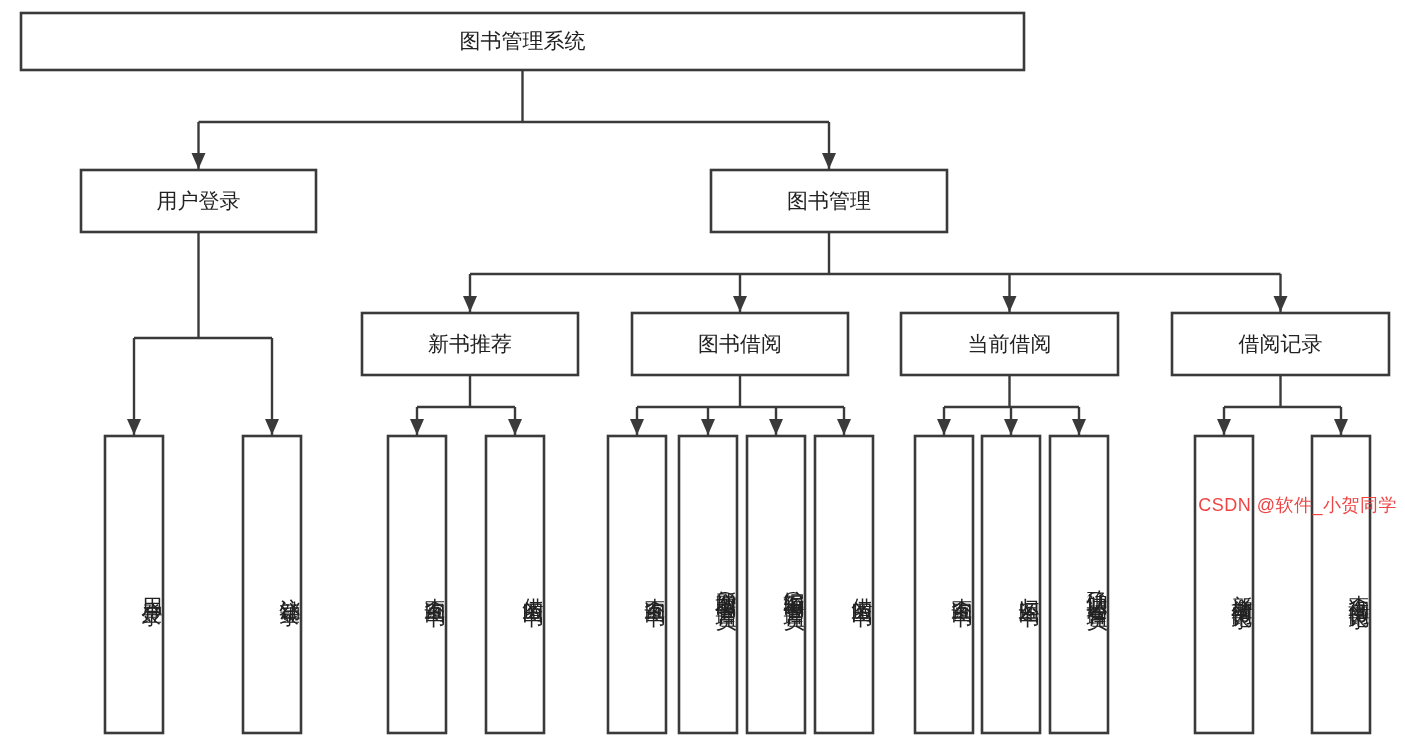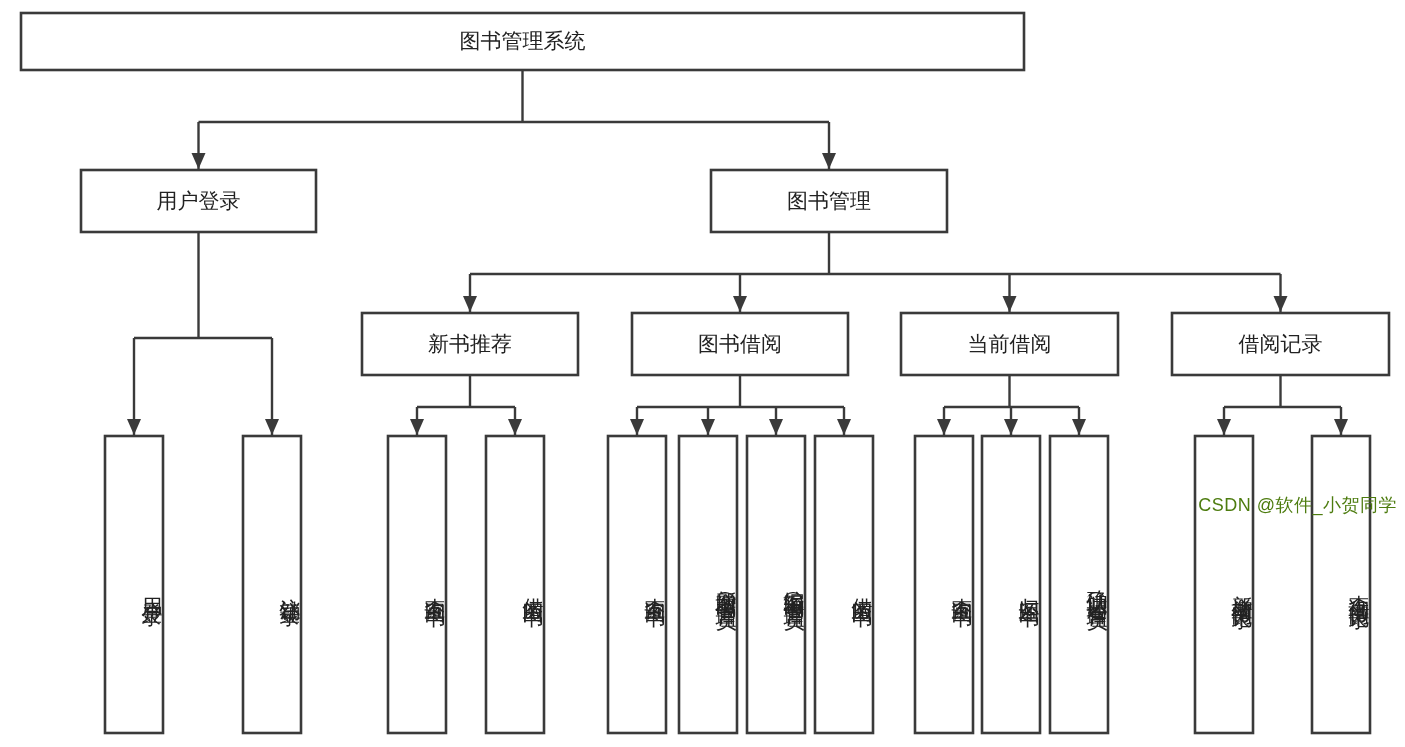--- a/index.html
+++ b/index.html
@@ -61,21 +61,21 @@
     align-items: flex-start;
     justify-content: center;
     pointer-events: none;
   }
   .watermark {
     position: absolute;
     right: 8px;
     bottom: 6px;
     font-family: "Liberation Sans", "DejaVu Sans", sans-serif;
     font-size: 18px;
-    color: #4d7c0f;
+    color: #ef4444;
     letter-spacing: 0.5px;
     user-select: none;
   }
 </style>
 </head>
 <body>
 
 <div id="diagram-root">
   <svg class="diagram-canvas" viewBox="0 0 1405 747">
     <g id="connectors-layer">

